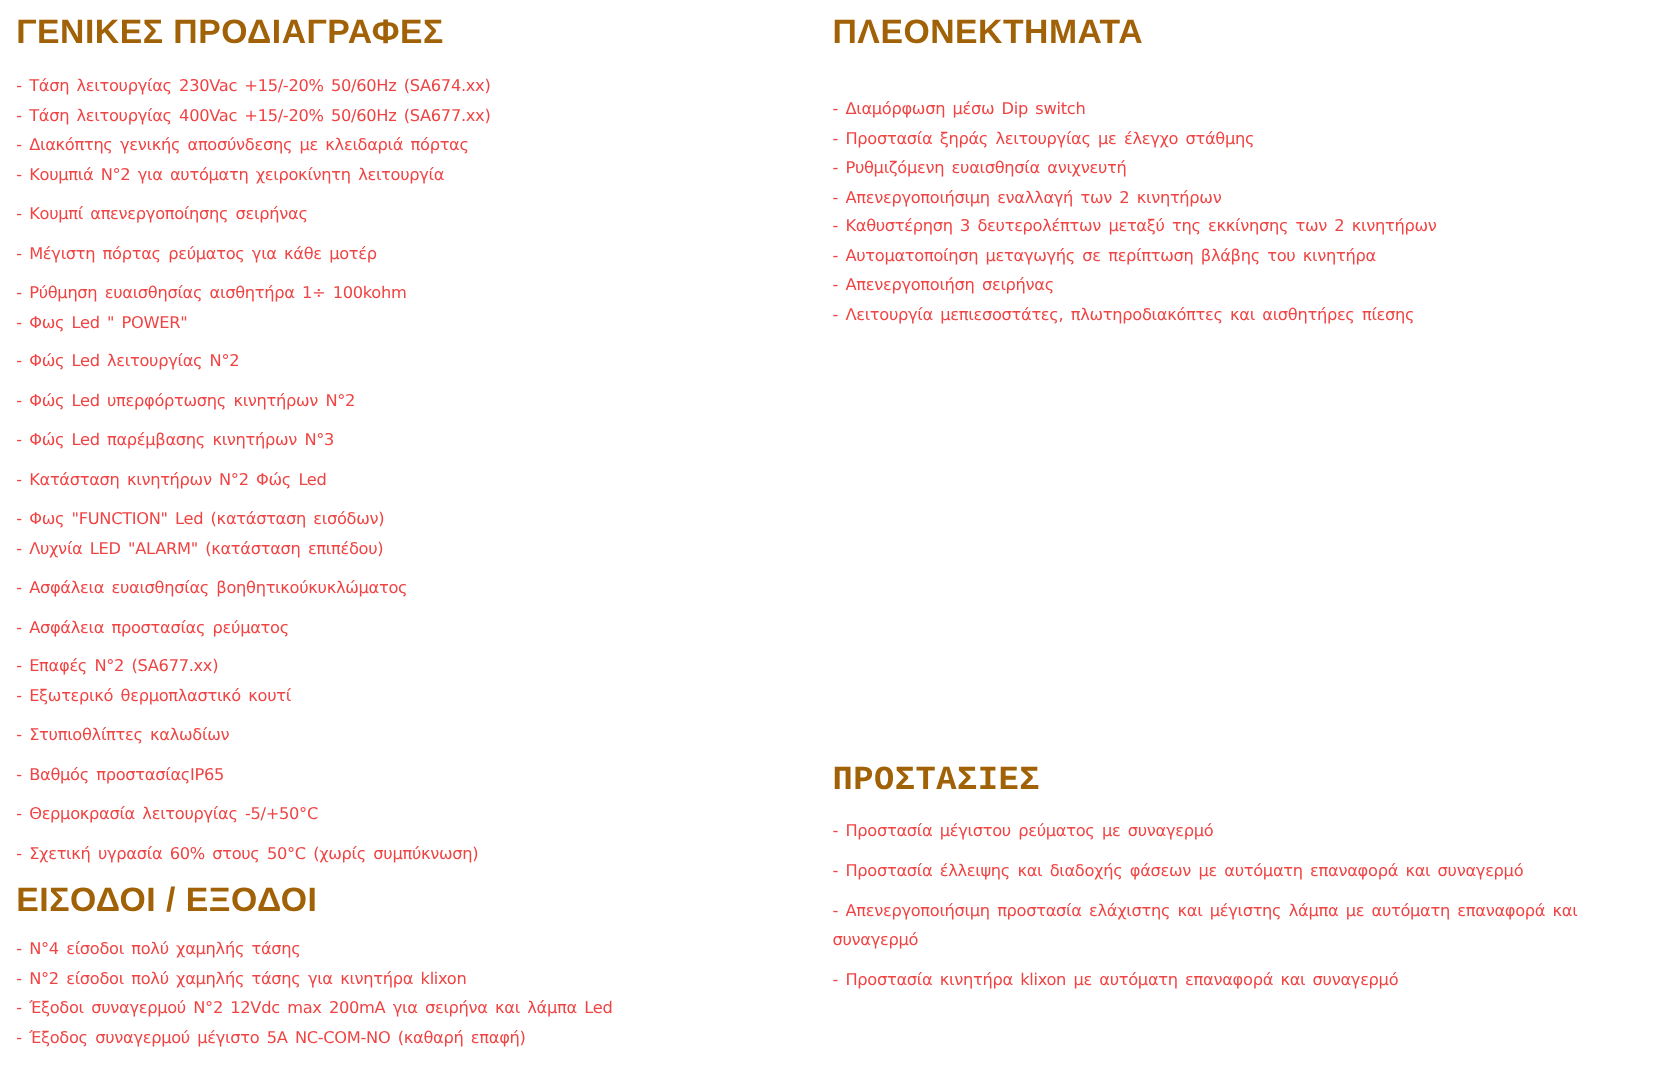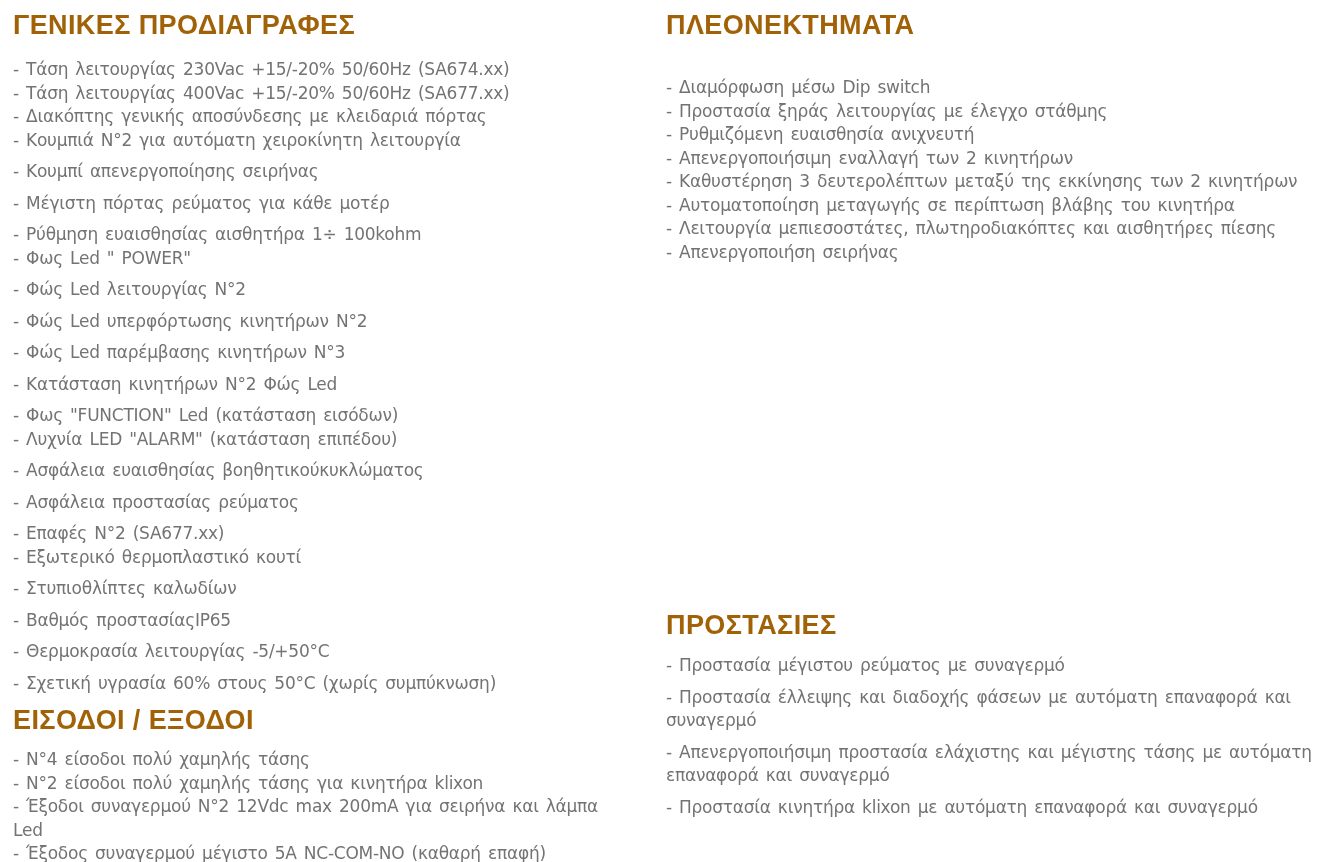--- a/index.html
+++ b/index.html
@@ -12,24 +12,24 @@
   .col-left{left:13px;width:650px;}
   .col-right{left:666px;width:672px;}
   .section-title{
     font-family:"Liberation Sans","DejaVu Sans",sans-serif;
     font-size:27px;font-weight:700;letter-spacing:0.4px;
     color:#a16207;margin:0;line-height:34px;
   }
   .title-general{margin-bottom:16px;}
   .title-io{margin-top:8px;margin-bottom:11px;}
   .title-adv{margin-bottom:34px;}
-  .title-prot{margin-bottom:12px;}
+  .title-prot{margin-bottom:12px;font-family:Liberation Mono, monospace;}
   .li{
-    font-size:17px;line-height:23.5px;letter-spacing:-0.25px;word-spacing:2px;
-    color:#737373;white-space:normal;
+    font-size:13px;line-height:23.5px;letter-spacing:-0.25px;word-spacing:2px;
+    color:#ef4444;white-space:normal;
   }
   .g{margin-top:8px;}
   .block-prot{margin-top:344px;}
   .prot .li{margin-top:9px;line-height:23px;}
 </style>
 </head>
 <body>
 
 <div class="col col-left">
   <div>
@@ -69,24 +69,24 @@
 
 <div class="col col-right">
   <div>
     <h1 class="section-title title-adv">ΠΛΕΟΝΕΚΤΗΜΑΤΑ</h1>
     <div class="li">- Διαμόρφωση μέσω Dip switch</div>
     <div class="li">- Προστασία ξηράς λειτουργίας με έλεγχο στάθμης</div>
     <div class="li">- Ρυθμιζόμενη ευαισθησία ανιχνευτή</div>
     <div class="li">- Απενεργοποιήσιμη εναλλαγή των 2 κινητήρων</div>
     <div class="li">- Καθυστέρηση 3 δευτερολέπτων μεταξύ της εκκίνησης των 2 κινητήρων</div>
     <div class="li">- Αυτοματοποίηση μεταγωγής σε περίπτωση βλάβης του κινητήρα</div>
+    <div class="li">- Απενεργοποιήση σειρήνας</div>
     <div class="li">- Λειτουργία μεπιεσοστάτες, πλωτηροδιακόπτες και αισθητήρες πίεσης</div>
-    <div class="li">- Απενεργοποιήση σειρήνας</div>
   </div>
 
   <div class="block-prot prot">
     <h1 class="section-title title-prot">ΠΡΟΣΤΑΣΙΕΣ</h1>
     <div class="li">- Προστασία μέγιστου ρεύματος με συναγερμό</div>
     <div class="li" style="width:640px">- Προστασία έλλειψης και διαδοχής φάσεων με αυτόματη επαναφορά και συναγερμό</div>
-    <div class="li" style="width:665px">- Απενεργοποιήσιμη προστασία ελάχιστης και μέγιστης τάσης με αυτόματη επαναφορά και συναγερμό</div>
+    <div class="li" style="width:665px">- Απενεργοποιήσιμη προστασία ελάχιστης και μέγιστης λάμπα με αυτόματη επαναφορά και συναγερμό</div>
     <div class="li">- Προστασία κινητήρα klixon με αυτόματη επαναφορά και συναγερμό</div>
   </div>
 </div>
 
 </body></html>

